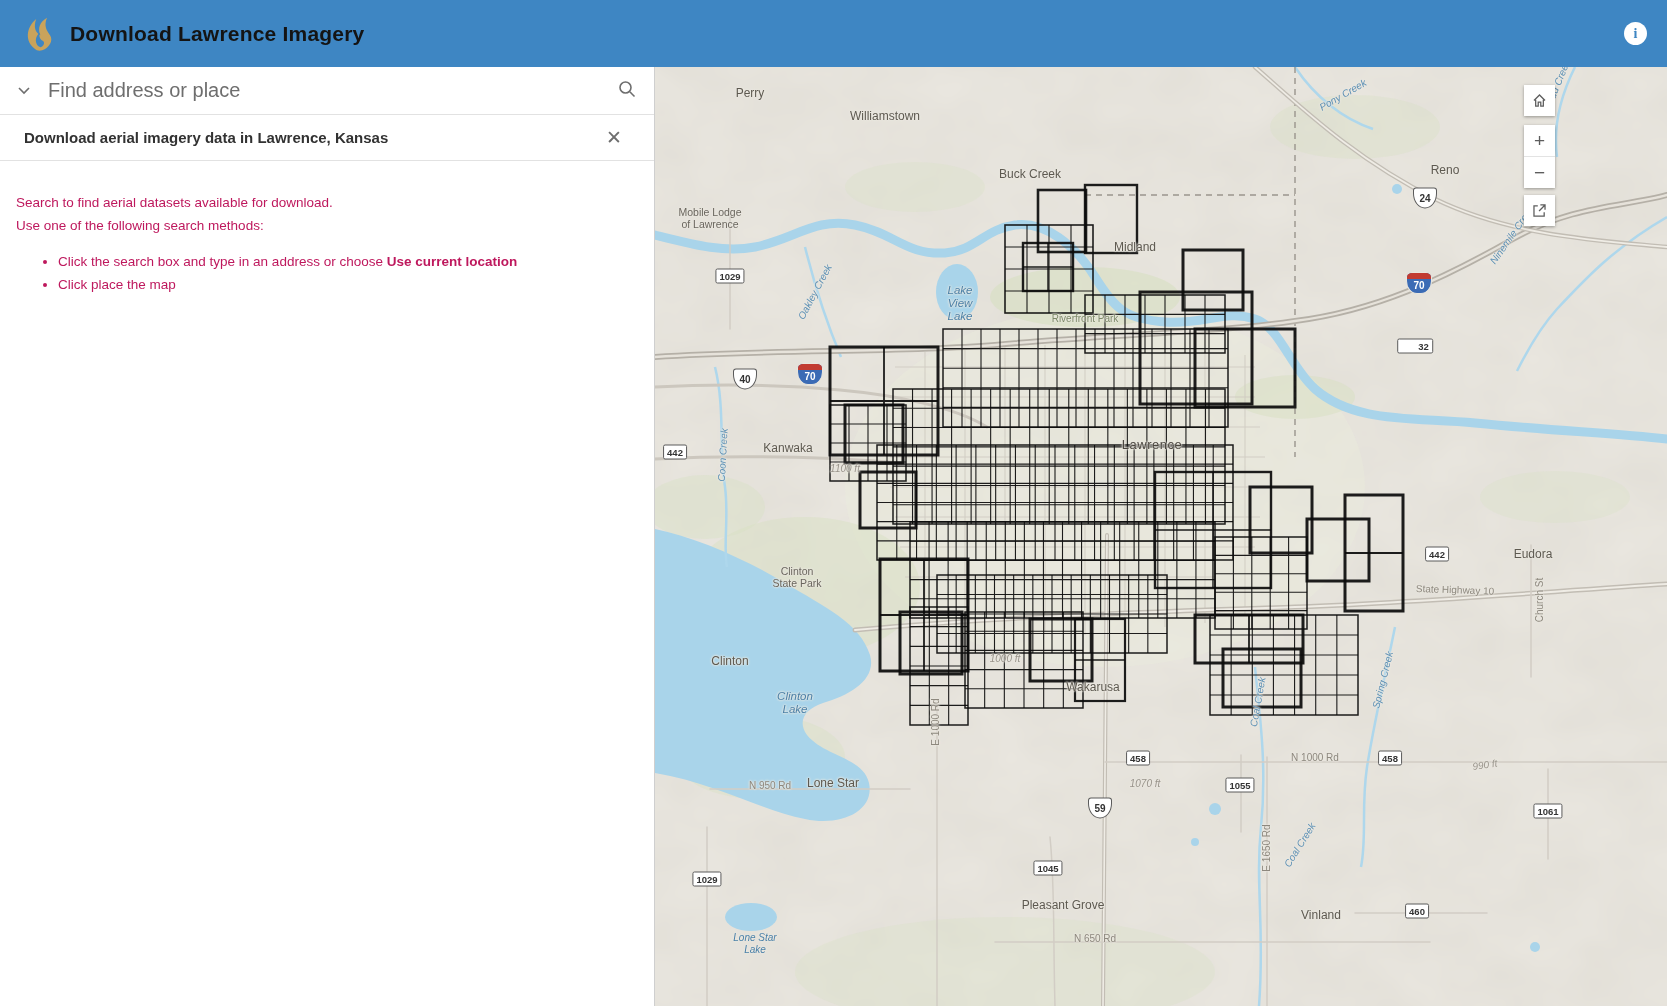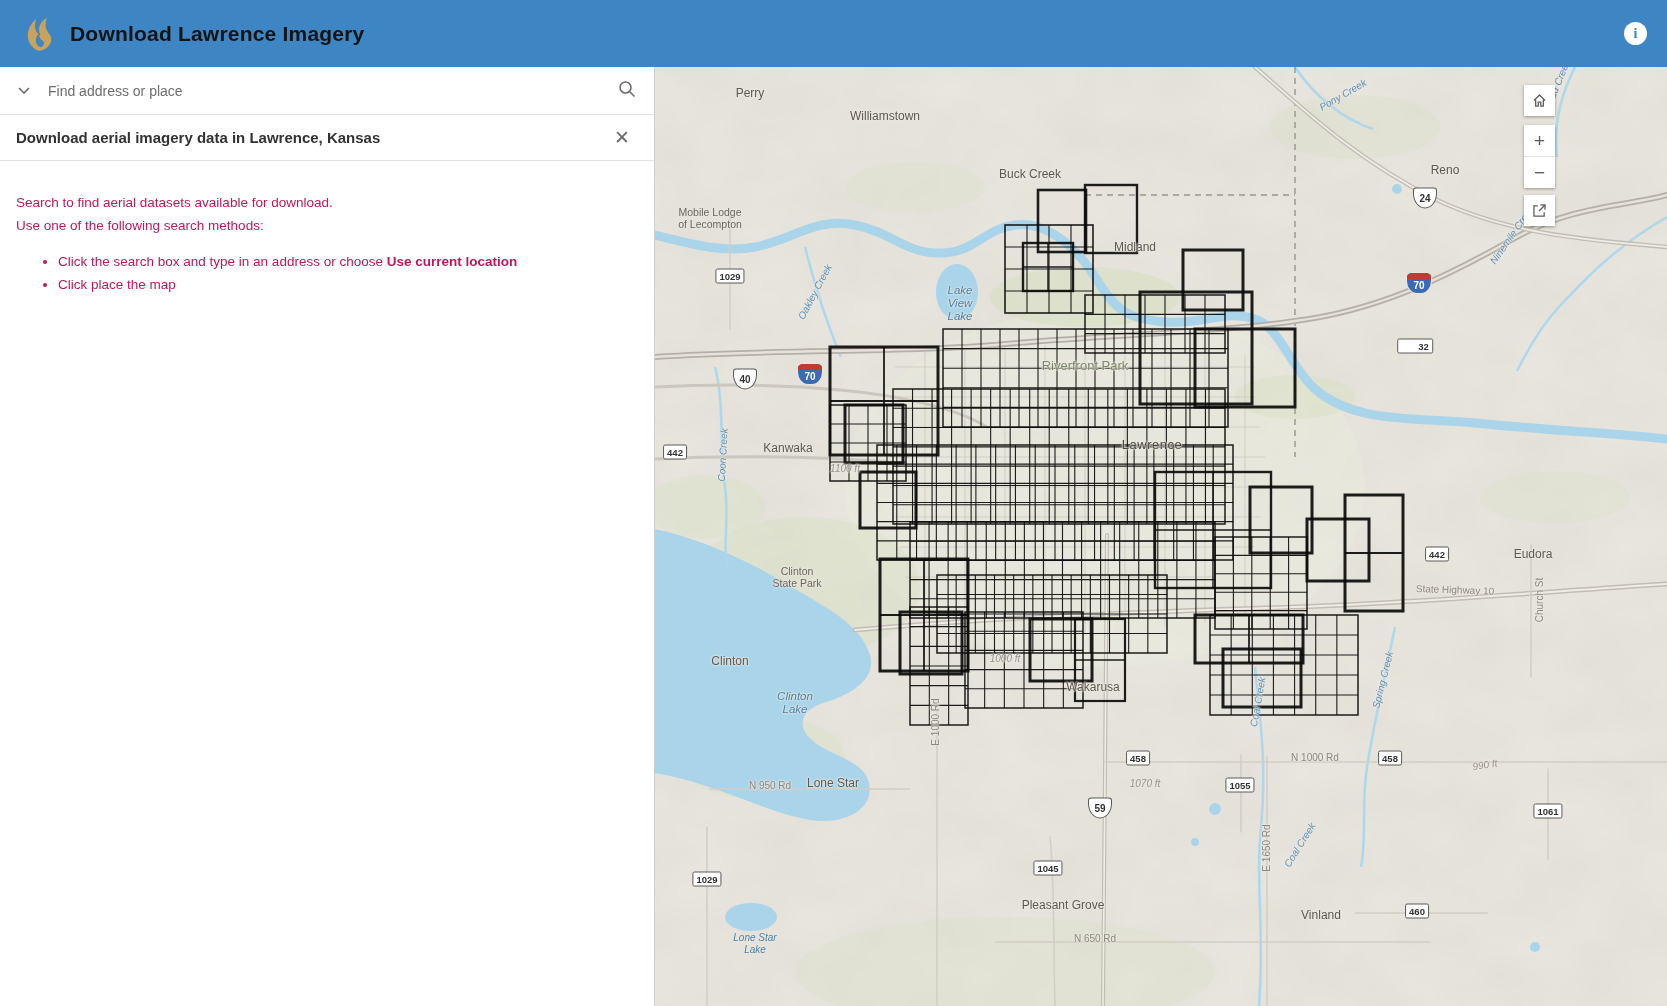--- a/index.html
+++ b/index.html
@@ -13,25 +13,25 @@
   .app-title { font-size:21px; font-weight:700; color:#141414; letter-spacing:.2px; }
   .info-btn { margin-left:auto; width:23px; height:23px; border-radius:50%; background:#ffffff;
     color:#3e86c3; display:flex; align-items:center; justify-content:center;
     font-weight:700; font-size:14px; font-family:"Liberation Serif", serif; cursor:pointer; }
 
   
   .side-panel { position:absolute; top:67px; left:0; width:655px; bottom:0; background:#fff;
     z-index:30; border-right:1px solid #cfcfcf; }
   .search-row { height:48px; border-bottom:1px solid #e2e2e2; display:flex; align-items:center; padding:0 18px; }
   .search-caret { width:30px; color:#6e6e6e; font-size:11px; cursor:pointer; }
-  .search-input { flex:1; border:none; outline:none; font-size:14px; color:#4d7c0f;
+  .search-input { flex:1; border:none; outline:none; font-size:20px; color:#4d7c0f;
     font-family:"Liberation Sans", sans-serif; }
   .search-input::placeholder { color:#6e6e6e; }
   .search-mag { width:26px; text-align:right; cursor:pointer; }
-  .panel-title-row { height:46px; display:flex; align-items:center; padding:0 16px; border-bottom:1px solid #e2e2e2; }
+  .panel-title-row { height:46px; display:flex; align-items:center; padding:0 24px; border-bottom:1px solid #e2e2e2; }
   .panel-title { font-size:15px; font-weight:700; color:#323232; flex:1; }
   .panel-close { color:#6e6e6e; font-size:19px; line-height:1; cursor:pointer; padding:4px 8px; }
   .panel-body { padding:30px 18px 0 16px; color:#be185d; font-size:13.5px; line-height:23px; }
   .panel-body ul { margin:13px 0 0 42px; }
   .panel-body li { margin:0; }
   .footer-note { margin-top:71px; }
 
   
   .map-area { position:absolute; left:655px; top:67px; width:1012px; height:939px;
     background:#eae7e0; overflow:hidden; }
@@ -42,21 +42,21 @@
     text-align:center; line-height:1.15;
     text-shadow:0 0 2px #ece9e2, 0 0 2px #ece9e2, 0 0 3px #ece9e2; }
   .lbl-town  { font-size:12px;  color:#5d5950; }
   .lbl-towns { font-size:10.5px; color:#6a665e; }
   .lbl-city  { font-size:13px;  color:#4b4740; letter-spacing:.5px; }
   .lbl-water { font-size:11.5px; font-style:italic; color:#4a80a8; }
   .lbl-waters{ font-size:10px;  font-style:italic; color:#4a80a8; }
   .lbl-creek { font-size:10px;  font-style:italic; color:#5b8fb4; }
   .lbl-road  { font-size:10px;  color:#8d887e; }
   .lbl-elev  { font-size:10px;  font-style:italic; color:#98938a; }
-  .lbl-poi   { font-size:13px; color:#7c8a68;margin-top:47px; }
+  .lbl-poi   { font-size:10px; color:#7c8a68; }
 
   .shield { position:absolute; transform:translate(-50%,-50%); display:flex; align-items:center;
     justify-content:center; font-weight:700; pointer-events:none; }
   .shield-rect { background:#fff; border:1.3px solid #5a5a5a; border-radius:2px; font-size:9.5px;
     color:#333; min-width:21px; height:15px; padding:0 3px; }
   .shield-us { background:#fff; border:1.5px solid #5a5a5a; font-size:10px; color:#333;
     width:24px; height:21px; border-radius:3px 3px 12px 12px / 3px 3px 15px 15px; }
   .shield-i { position:relative; background:#3b6bb5; color:#fff; width:26px; height:22px;
     border-radius:6px 6px 11px 11px / 5px 5px 13px 13px; font-size:10px; overflow:hidden;
     align-items:flex-end; padding-bottom:2px; border:1px solid #e9e6de; }
@@ -251,21 +251,21 @@
       </g>
   </svg>
 
   <div class="label-layer" id="label-layer">
       <div class="map-label lbl-town" style="left: 95px; top: 27px;">Perry</div>
       <div class="map-label lbl-town" style="left: 230px; top: 50px;">Williamstown</div>
       <div class="map-label lbl-town" style="left: 375px; top: 108px;">Buck Creek</div>
       <div class="map-label lbl-town" style="left: 790px; top: 104px;">Reno</div>
       <div class="map-label lbl-town" style="left: 480px; top: 181px;">Midland</div>
       <div class="map-label lbl-towns" style="left: 55px; top: 151px;">Mobile Lodge
-of Lecompton</div>
+of Lawrence</div>
       <div class="map-label lbl-town" style="left: 133px; top: 382px;">Kanwaka</div>
       <div class="map-label lbl-city" style="left: 497px; top: 378px;">Lawrence</div>
       <div class="map-label lbl-towns" style="left: 142px; top: 510px;">Clinton
 State Park</div>
       <div class="map-label lbl-town" style="left: 75px; top: 595px;">Clinton</div>
       <div class="map-label lbl-town" style="left: 430px; top: 621px; margin-left: 8px;">Wakarusa</div>
       <div class="map-label lbl-town" style="left: 178px; top: 717px;">Lone Star</div>
       <div class="map-label lbl-town" style="left: 408px; top: 839px;">Pleasant Grove</div>
       <div class="map-label lbl-town" style="left: 650px; top: 849px; margin-left: 16px;">Vinland</div>
       <div class="map-label lbl-town" style="left: 878px; top: 488px;">Eudora</div>

